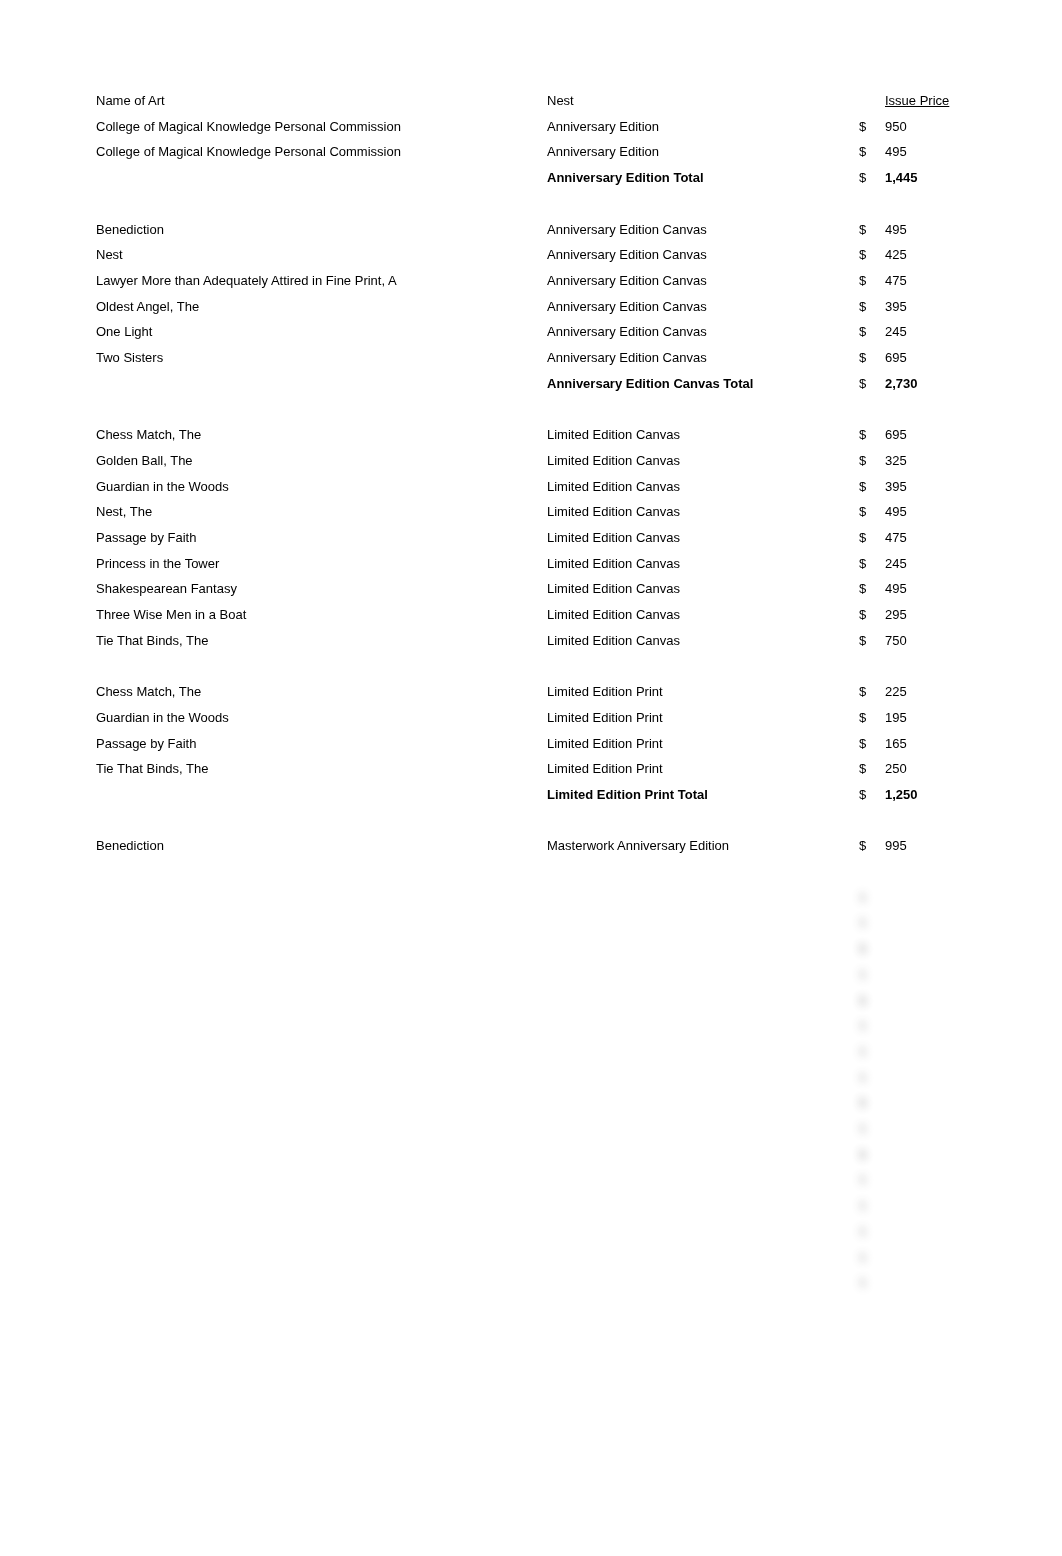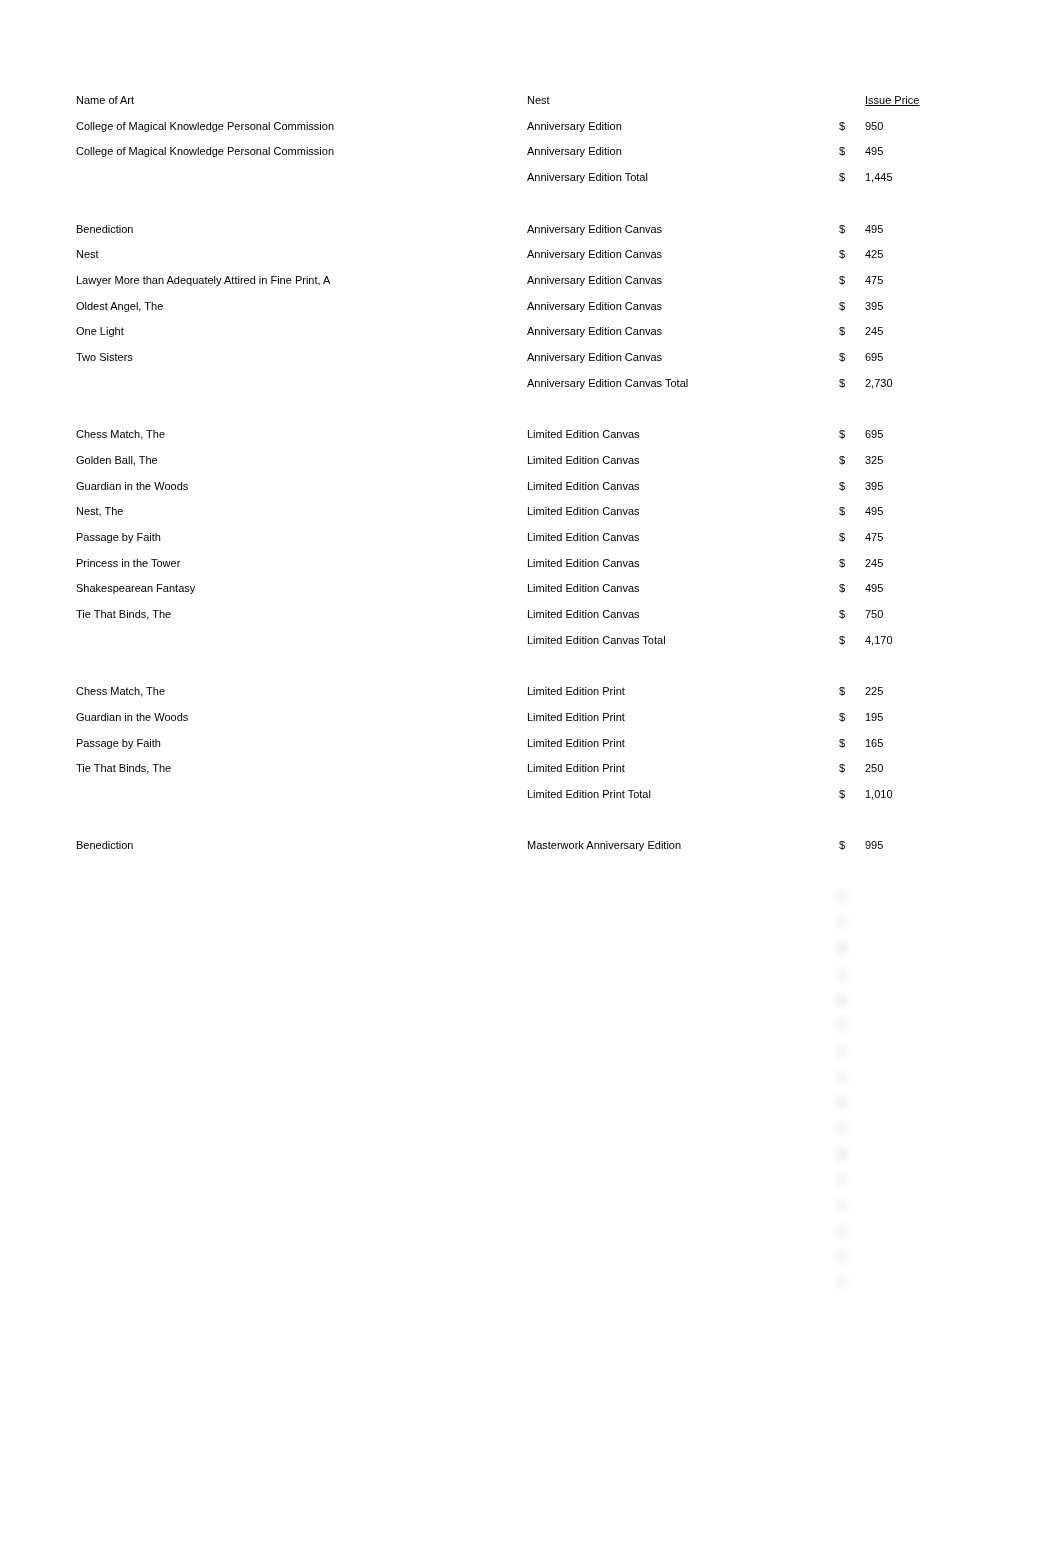--- a/index.html
+++ b/index.html
@@ -18,25 +18,25 @@
 
   #sheet {
     position: relative;
     width: 1062px;
     height: 1556px;
     overflow: hidden;
   }
 
   table.art-table {
     position: absolute;
-    left: 76px;
+    left: 96px;
     top: 88px;
     border-collapse: collapse;
     table-layout: fixed;
-    font-size: 11px;
+    font-size: 13px;
   }
 
   table.art-table col.c-name  { width: 451px; }
   table.art-table col.c-type  { width: 312px; }
   table.art-table col.c-cur   { width: 26px;  }
   table.art-table col.c-price { width: 89px;  }
 
   table.art-table tr { height: 25.7px; }
 
   table.art-table th,
@@ -61,21 +61,21 @@
   }
   th.h-cur { }
 
   td.cell-name  { text-align: left; }
   td.cell-type  { text-align: left; }
   td.cell-cur   { text-align: left; }
   td.cell-price { text-align: right; }
 
   tr.total-row td.cell-type,
   tr.total-row td.cell-price {
-    font-weight: normal;
+    font-weight: bold;
   }
 
   tr.spacer-row td { height: 25.7px; }
 
   
   tr.faded td {
     color: #3a3a3a;
     filter: blur(4.1px);
     opacity: 0.34;
   }
@@ -212,30 +212,30 @@
           <td class="cell-cur">$</td>
           <td class="cell-price">245</td>
         </tr>
         <tr class="">
           <td class="cell-name">Shakespearean Fantasy</td>
           <td class="cell-type">Limited Edition Canvas</td>
           <td class="cell-cur">$</td>
           <td class="cell-price">495</td>
         </tr>
         <tr class="">
+          <td class="cell-name">Three Wise Men in a Boat</td>
+          <td class="cell-type">Limited Edition Canvas</td>
+          <td class="cell-cur">$</td>
+          <td class="cell-price">295</td>
+        </tr>
+        <tr class="">
           <td class="cell-name">Tie That Binds, The</td>
           <td class="cell-type">Limited Edition Canvas</td>
           <td class="cell-cur">$</td>
           <td class="cell-price">750</td>
-        </tr>
-        <tr class="total-row ">
-          <td class="cell-name"></td>
-          <td class="cell-type">Limited Edition Canvas Total</td>
-          <td class="cell-cur">$</td>
-          <td class="cell-price">4,170</td>
         </tr>
         <tr class="spacer-row ">
           <td class="cell-name"></td>
           <td class="cell-type"></td>
           <td class="cell-cur"></td>
           <td class="cell-price"></td>
         </tr>
         <tr class="">
           <td class="cell-name">Chess Match, The</td>
           <td class="cell-type">Limited Edition Print</td>
@@ -257,21 +257,21 @@
         <tr class="">
           <td class="cell-name">Tie That Binds, The</td>
           <td class="cell-type">Limited Edition Print</td>
           <td class="cell-cur">$</td>
           <td class="cell-price">250</td>
         </tr>
         <tr class="total-row ">
           <td class="cell-name"></td>
           <td class="cell-type">Limited Edition Print Total</td>
           <td class="cell-cur">$</td>
-          <td class="cell-price">1,010</td>
+          <td class="cell-price">1,250</td>
         </tr>
         <tr class="spacer-row ">
           <td class="cell-name"></td>
           <td class="cell-type"></td>
           <td class="cell-cur"></td>
           <td class="cell-price"></td>
         </tr>
         <tr class="">
           <td class="cell-name">Benediction</td>
           <td class="cell-type">Masterwork Anniversary Edition</td>

